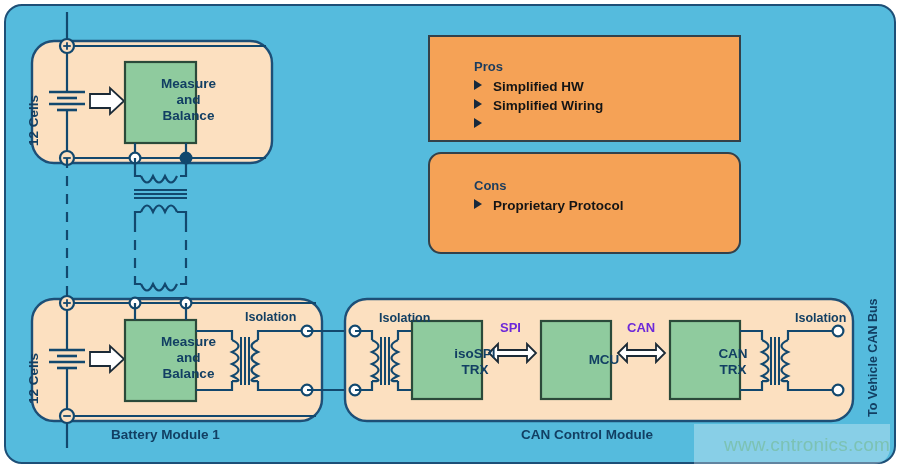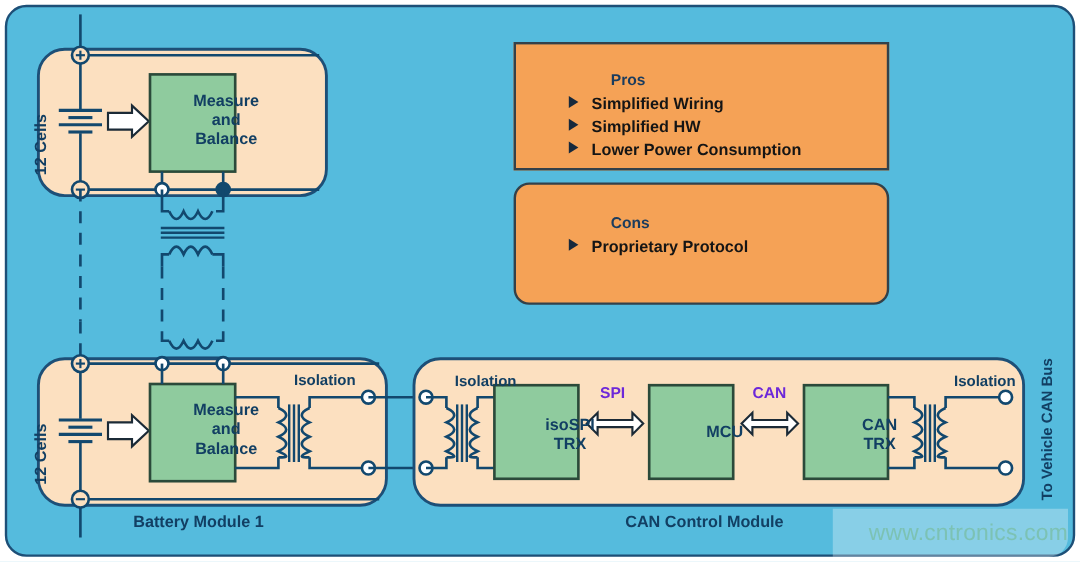--- a/index.html
+++ b/index.html
@@ -80,21 +80,20 @@
     box-sizing: border-box;
     background: #f5a256;
     border: 2px solid #33414a;
   }
   .pc-head {
     position: absolute;
     font-weight: bold;
     font-size: 13px;
     color: #1a3c5e;
     white-space: nowrap;
-    margin-left: 35px;
   }
   .pc-list {
     position: absolute;
     margin: 0;
     padding: 0;
     list-style: none;
   }
   .pc-list li {
     font-weight: bold;
     font-size: 13.5px;
@@ -343,23 +342,23 @@
   <div class="sig" style="left:500px; top:320px;">SPI</div>
   <div class="sig" style="left:627px; top:320px;">CAN</div>
 
   <div class="lbl lbl-mod" style="left:521px; top:427px;">CAN Control Module</div>
 
   <div class="lbl lbl-bus vert" style="left:866px; top:417px; transform:rotate(-90deg);">To Vehicle CAN Bus</div>
 
   <div class="pcbox" style="left:428px; top:35px; width:313px; height:107px;">
     <div class="pc-head" style="left:44px; top:22px;">Pros</div>
     <ul class="pc-list" style="left:44px; top:40px;">
+      <li><span class="tri"></span><span>Simplified HW</span></li>
       <li><span class="tri"></span><span>Simplified Wiring</span></li>
-      <li><span class="tri"></span><span>Simplified HW</span></li>
-      <li><span class="tri"></span><span>Lower Power Consumption</span></li>
+      <li><span class="tri"></span></li>
     </ul>
   </div>
 
   <div class="pcbox" style="left:428px; top:152px; width:313px; height:102px;border-radius:13px;">
     <div class="pc-head" style="left:44px; top:24px;">Cons</div>
     <ul class="pc-list" style="left:44px; top:42px;">
       <li><span class="tri"></span><span>Proprietary Protocol</span></li>
     </ul>
   </div>
 

